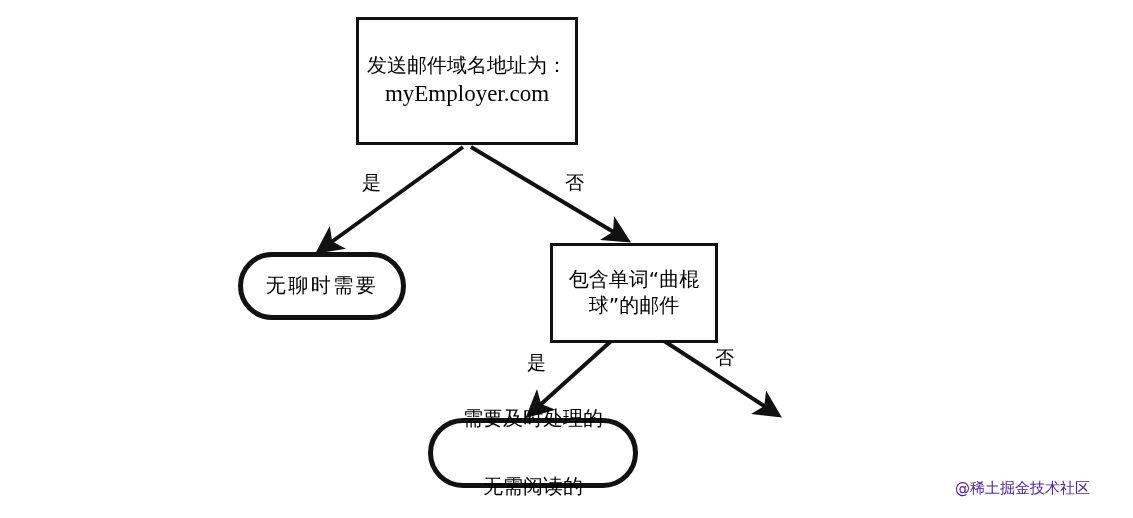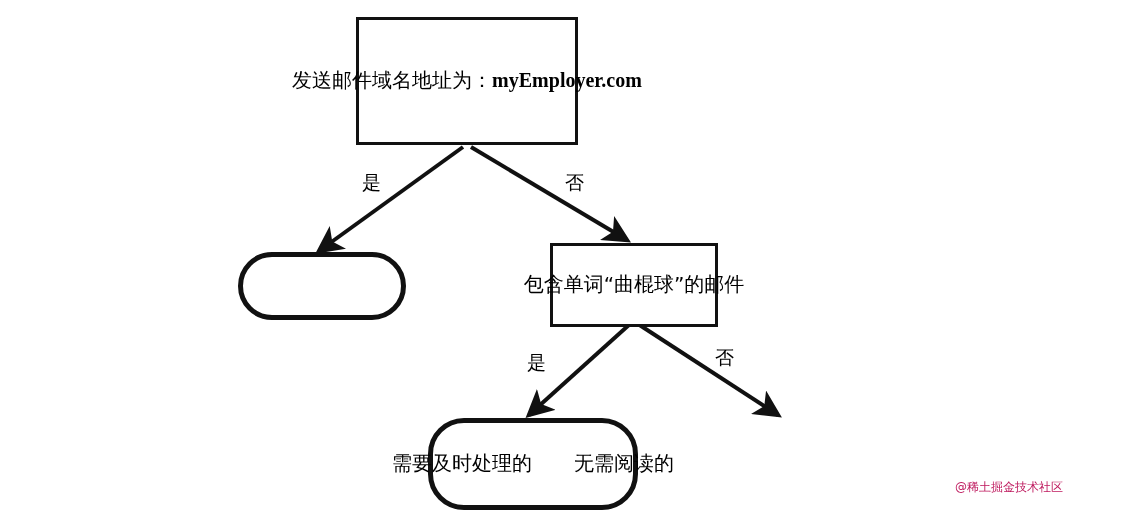--- a/index.html
+++ b/index.html
@@ -20,21 +20,21 @@
     left: 0;
     top: 0;
     width: 1133px;
     height: 518px;
   }
   .node {
     position: absolute;
     box-sizing: border-box;
     background: #ffffff;
     display: flex;
-    flex-direction: row;
+    flex-direction: column;
     align-items: center;
     justify-content: center;
     text-align: center;
     color: #000000;
     z-index: 2;
   }
   .node-rect {
     border: 3px solid #111111;
     border-radius: 0;
   }
@@ -46,39 +46,39 @@
     white-space: nowrap;
     line-height: 1.28;
   }
   .cn {
     font-family: "DejaVu Sans", "Liberation Sans", sans-serif;
     font-size: 20px;
     font-weight: 400;
   }
   .latin {
     font-family: "Liberation Serif", "DejaVu Serif", serif;
-    font-size: 20px;
-    font-weight: 700;
+    font-size: 23px;
+    font-weight: 400;
   }
   .spaced {
     letter-spacing: 2.5px;
   }
   .edge-label {
     position: absolute;
     color: #000000;
     font-family: "DejaVu Sans", "Liberation Sans", sans-serif;
     font-size: 19px;
     z-index: 3;
     white-space: nowrap;
   }
   .watermark {
     position: absolute;
-    color: #be185d;
+    color: #4c1d95;
     font-family: "DejaVu Sans", "Liberation Sans", sans-serif;
-    font-size: 12px;
+    font-size: 15px;
     white-space: nowrap;
     z-index: 4;
   }
 </style>
 </head>
 <body>
 
 <div id="canvas">
 
   <svg class="edges" viewBox="0 0 1133 518">
@@ -96,28 +96,29 @@
 
     <line x1="638" y1="324" x2="778" y2="415" stroke="#111111" stroke-width="4" marker-end="url(#arrow)"></line>
   </svg>
 
   <div class="node node-rect" style="left:356px; top:17px; width:222px; height:128px;">
     <span class="node-line cn">发送邮件域名地址为：</span>
     <span class="node-line latin">myEmployer.com</span>
   </div>
 
   <div class="node node-pill" style="left:238px; top:252px; width:168px; height:68px; border-radius:34px;">
+    <span class="node-line cn spaced">无聊时需要</span>
   </div>
 
-  <div class="node node-rect" style="left:550px; top:243px; width:168px; height:84px;">
+  <div class="node node-rect" style="left:550px; top:243px; width:168px; height:100px;">
     <span class="node-line cn">包含单词“曲棍</span>
     <span class="node-line cn">球”的邮件</span>
   </div>
 
-  <div class="node node-pill" style="left:428px; top:418px; width:210px; height:92px; border-radius:36px;gap:42px;">
+  <div class="node node-pill" style="left:428px; top:418px; width:210px; height:70px; border-radius:36px;gap:42px;">
     <span class="node-line cn">需要及时处理的</span>
     <span class="node-line cn">无需阅读的</span>
   </div>
 
 
   <span class="edge-label" style="left:362px; top:170px;">是</span>
 
   <span class="edge-label" style="left:565px; top:170px;">否</span>
 
   <span class="edge-label" style="left:527px; top:350px;">是</span>

